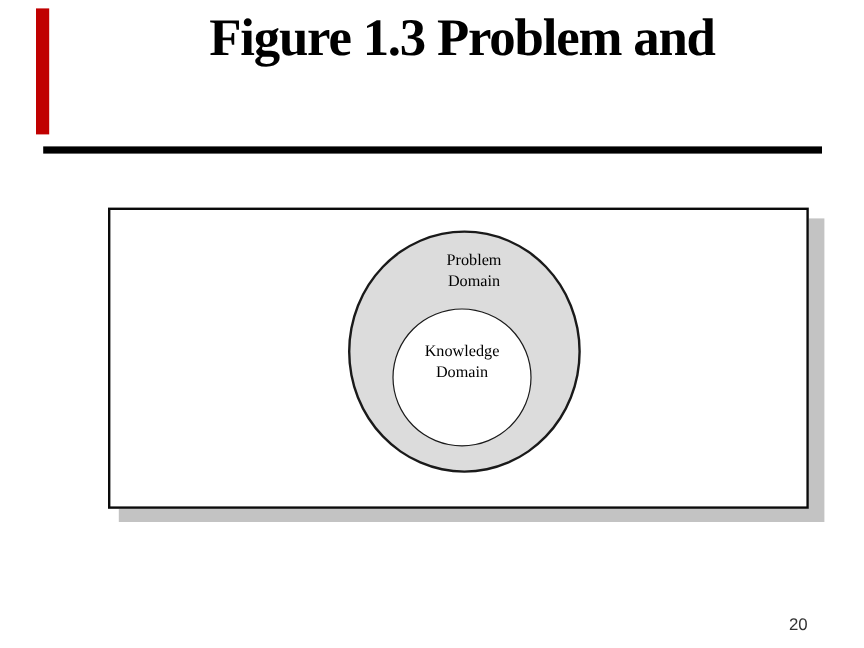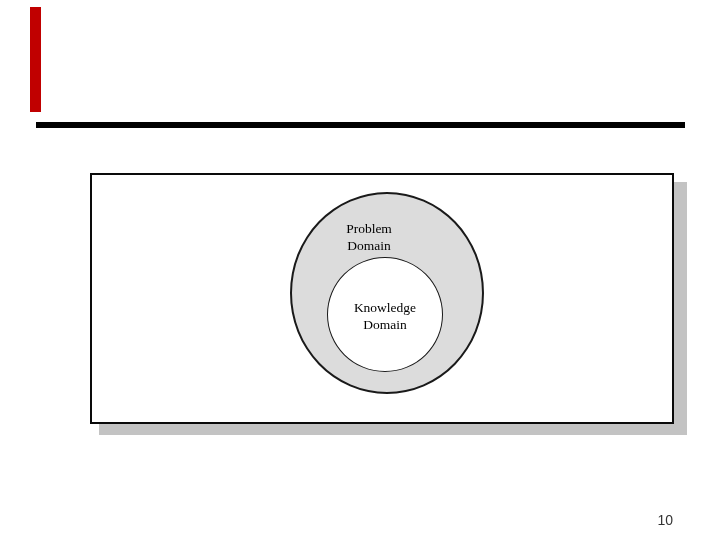--- a/index.html
+++ b/index.html
@@ -75,56 +75,56 @@
   }
   .ellipse-label {
     position: absolute;
     text-align: center;
     color: var(--ink);
     font-size: 13.5px;
     line-height: 17px;
     font-family: "Liberation Serif", serif;
   }
   .outer-label {
-    left: 272px; top: 208px;
+    left: 298px; top: 208px;
     width: 194px;
-    margin-top: 12px;
   }
   .inner-label {
-    left: 317px; top: 299px;
+    left: 317px; top: 284px;
     width: 136px;
   }
   .page-number {
     position: absolute;
     right: 47px; top: 511px;
     color: var(--page-num);
     font-family: "Liberation Sans", sans-serif;
     font-size: 14px;
     line-height: 18px;
   }
 </style>
 </head>
 <body>
 
 <div class="accent-bar"></div>
 
 <div class="slide-title">
+  <div>Figure 1.3 Problem and</div>
 </div>
 
 <div class="title-underline"></div>
 
 <div class="figure-shadow"></div>
 <div class="figure-box"></div>
 
 <div class="outer-ellipse"></div>
 <div class="inner-ellipse"></div>
 
 <div class="ellipse-label outer-label">
   <div>Problem</div>
   <div>Domain</div>
 </div>
 
 <div class="ellipse-label inner-label">
   <div>Knowledge</div>
   <div>Domain</div>
 </div>
 
-<div class="page-number">10</div>
+<div class="page-number">20</div>
 
 </body></html>

